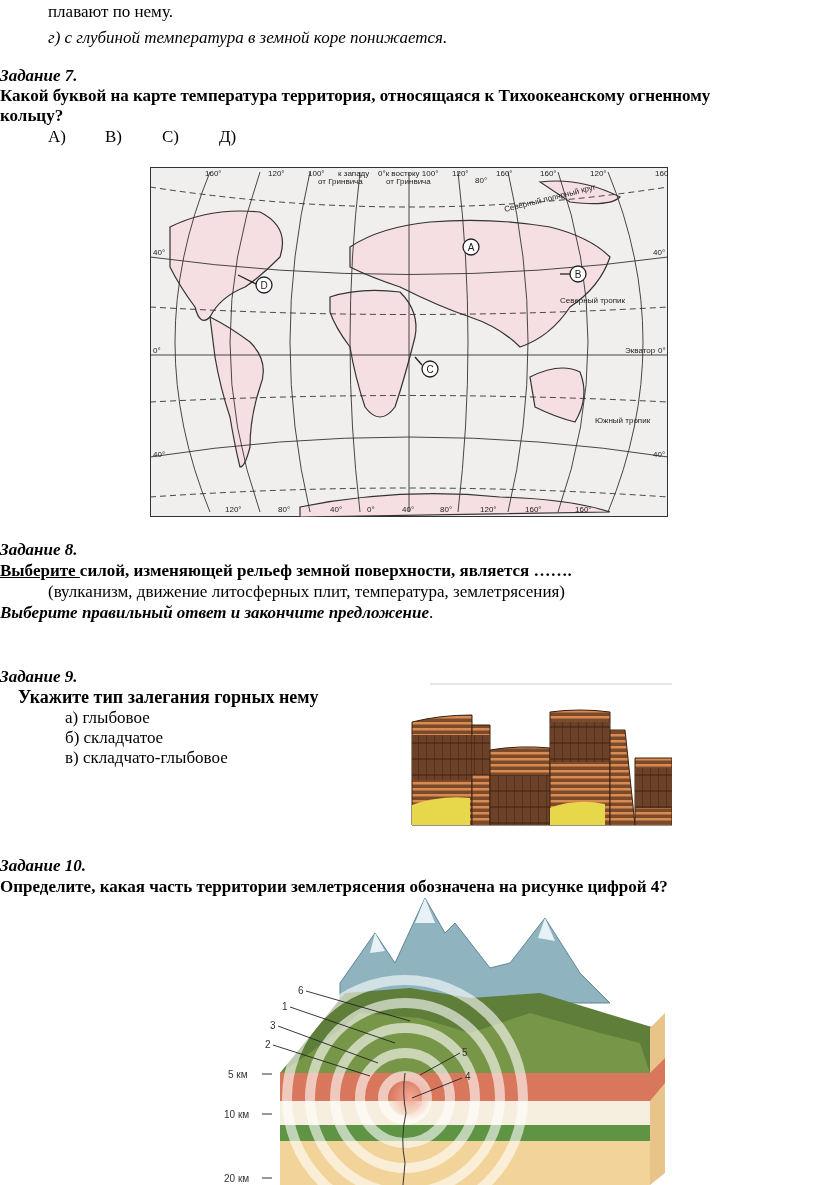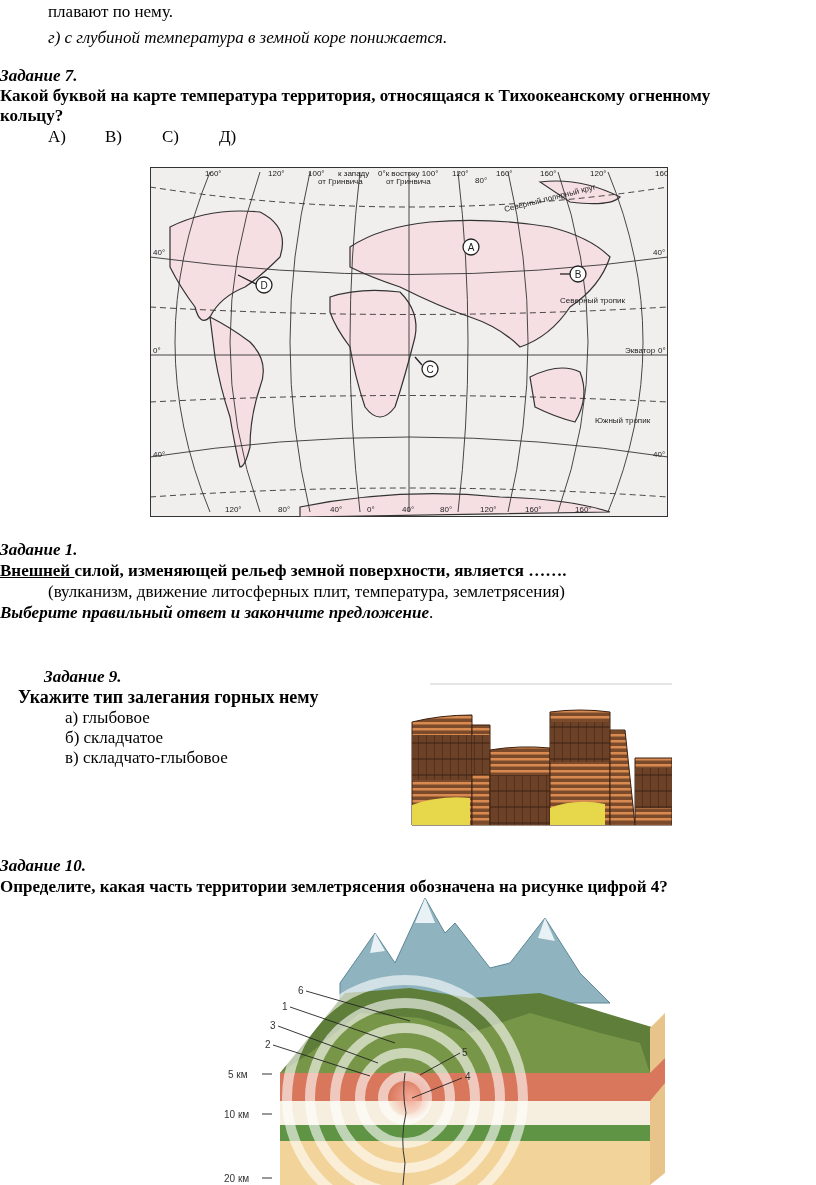--- a/index.html
+++ b/index.html
@@ -119,26 +119,26 @@
     <circle cx="280" cy="202" r="8"></circle>
   </g>
   <g font-size="10" fill="#222" text-anchor="middle">
     <text x="114" y="122">D</text>
     <text x="321" y="84">A</text>
     <text x="428" y="111">B</text>
     <text x="280" y="206">C</text>
   </g>
 </svg>
 
-<div class="t b i" style="left:0; top:540px;">Задание 1.</div>
-<div class="t b" style="left:0; top:561px;"><span class="u">Внешней </span><span>силой, изменяющей рельеф земной поверхности, является …….</span></div>
+<div class="t b i" style="left:0; top:540px;">Задание 8.</div>
+<div class="t b" style="left:0; top:561px;"><span class="u">Выберите </span><span>силой, изменяющей рельеф земной поверхности, является …….</span></div>
 <div class="t" style="left:48px; top:582px;">(вулканизм, движение литосферных плит, температура, землетрясения)</div>
 <div class="t" style="left:0; top:603px;text-align:center;"><span class="b i">Выберите правильный ответ и закончите предложение</span><span>.</span></div>
 
-<div class="t b i" style="left:0; top:667px;margin-left:44px;">Задание 9.</div>
+<div class="t b i" style="left:0; top:667px;">Задание 9.</div>
 <div class="t b" style="left:18px; top:687px; font-size:18px;">Укажите тип залегания горных нему</div>
 <div class="t" style="left:65px; top:708px;">а) глыбовое</div>
 <div class="t" style="left:65px; top:728px;">б) складчатое</div>
 <div class="t" style="left:65px; top:748px;">в) складчато-глыбовое</div>
 
 <svg id="rocks" viewBox="0 0 262 150">
   <defs>
     <pattern id="stripes" width="10" height="6" patternUnits="userSpaceOnUse">
       <rect width="10" height="6" fill="#7a4a2a"></rect>
       <rect y="0" width="10" height="2.5" fill="#d88a50"></rect>

